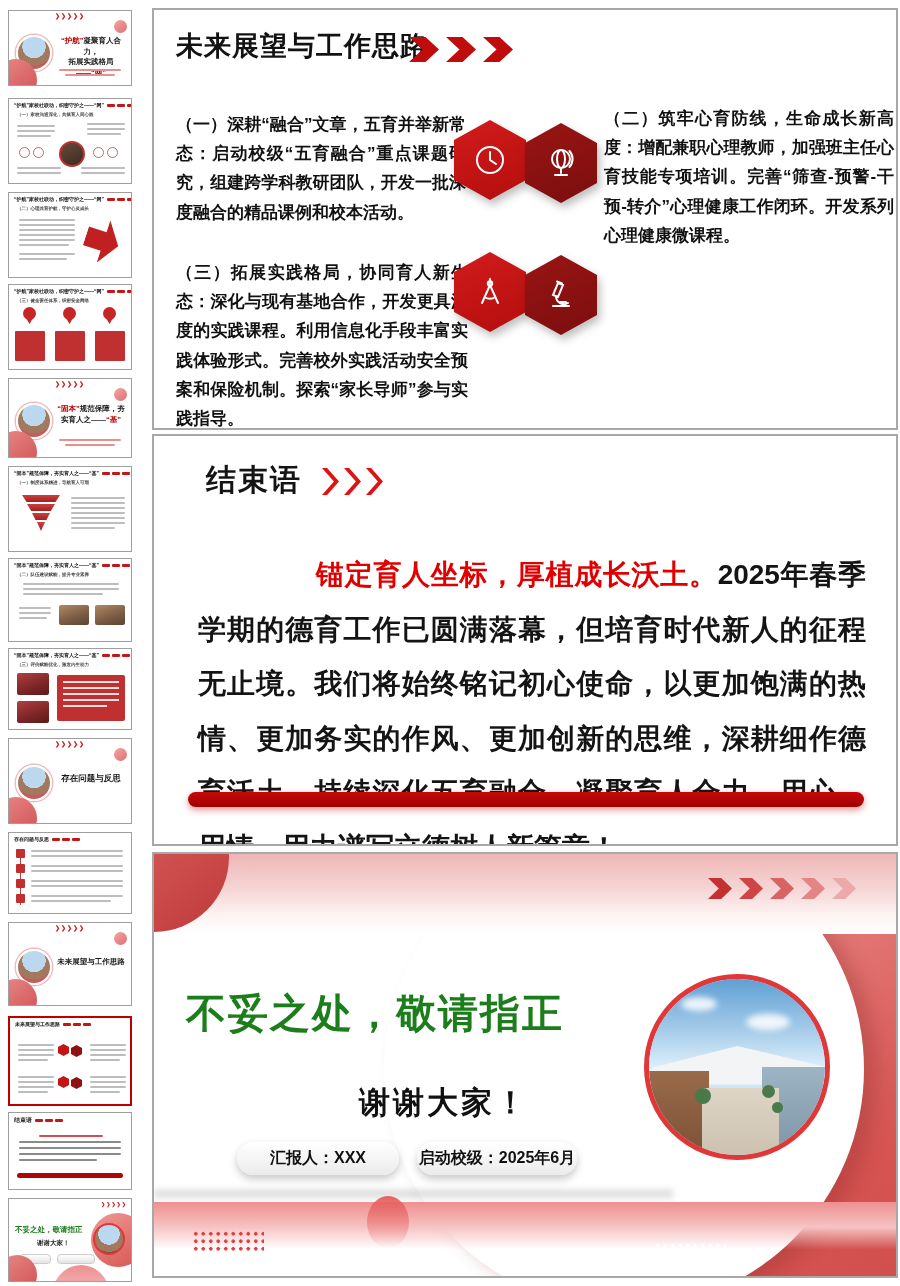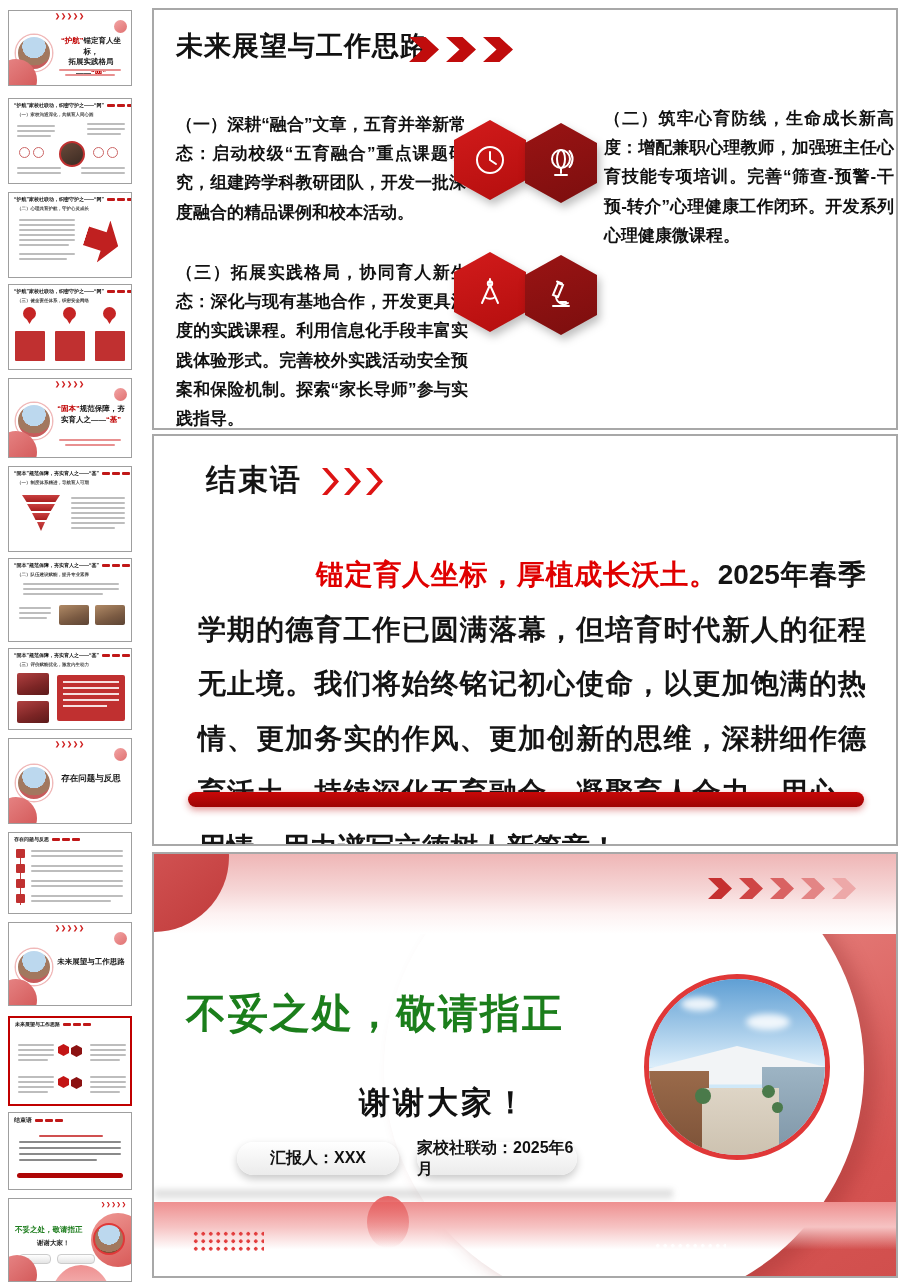--- a/index.html
+++ b/index.html
@@ -115,21 +115,21 @@
 </style>
 </head>
 <body>
 
 <div class="sidebar">
 
   <div class="thumb" style="top:10px;height:76px;">
     <div class="mt-chev">❯❯❯❯❯</div>
     <div class="mt-blob-tr"></div>
     <div class="mt-circle"></div>
-    <div class="mt-title"><span class="red">“护航”</span><span>锚定育人坐标，</span><br><span>拓展实践格局——</span><span class="red">“网”</span></div>
+    <div class="mt-title"><span class="red">“护航”</span><span>凝聚育人合力，</span><br><span>拓展实践格局——</span><span class="red">“网”</span></div>
     <div class="mt-sub1" style="left:50px;top:58px;width:62px;"></div>
     <div class="mt-sub2" style="left:56px;top:63px;width:50px;"></div>
     <div class="mt-curve-bl"></div>
   </div>
 
   <div class="thumb" style="top:98px;height:86px;">
     <div class="mc-title">
         <span>“护航”家校社联动，织密守护之——“网”</span>
         <span class="mc-bars">
           <i></i>
@@ -475,14 +475,14 @@
     <div class="c-bldg-r"></div>
     <div class="c-plaza"></div>
     <div class="c-tree" style="left:26%;top:62%;"></div>
     <div class="c-tree" style="left:64%;top:60%;width:13px;height:13px;"></div>
     <div class="c-tree" style="left:70%;top:70%;width:11px;height:11px;"></div>
   </div>
 
   <div class="c-green">不妥之处，敬请指正</div>
   <div class="c-thanks">谢谢大家！</div>
   <div class="c-pill" style="left:83px;top:288px;width:162px;">汇报人：XXX</div>
-  <div class="c-pill" style="left:263px;top:288px;width:160px;">家校社联动：2025年6月</div>
+  <div class="c-pill" style="left:263px;top:288px;width:160px;">启动校级：2025年6月</div>
 </div>
 
 </body></html>

